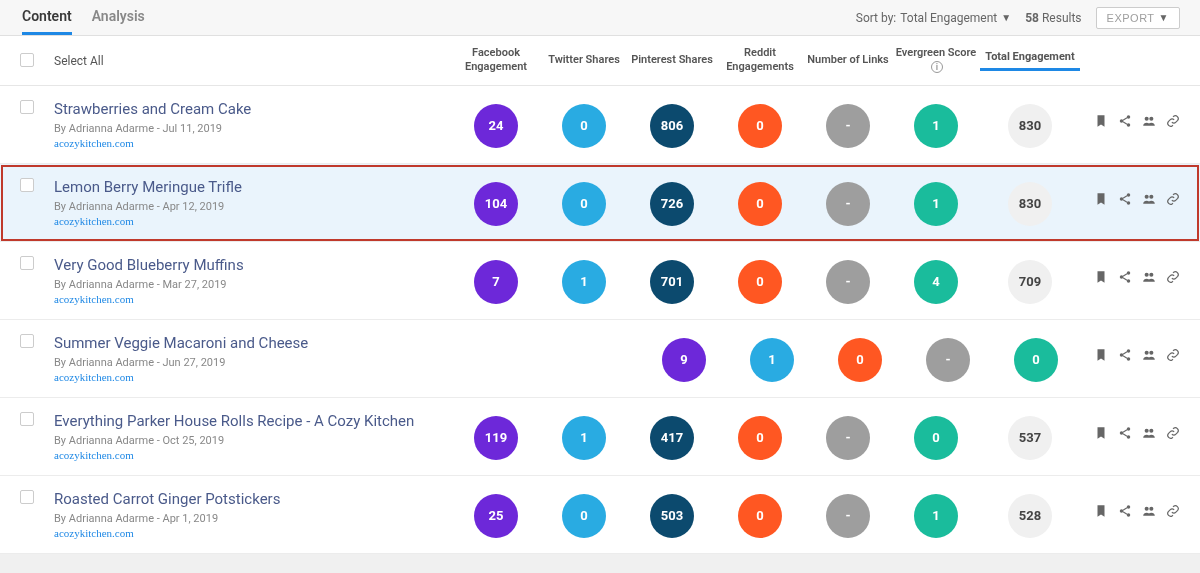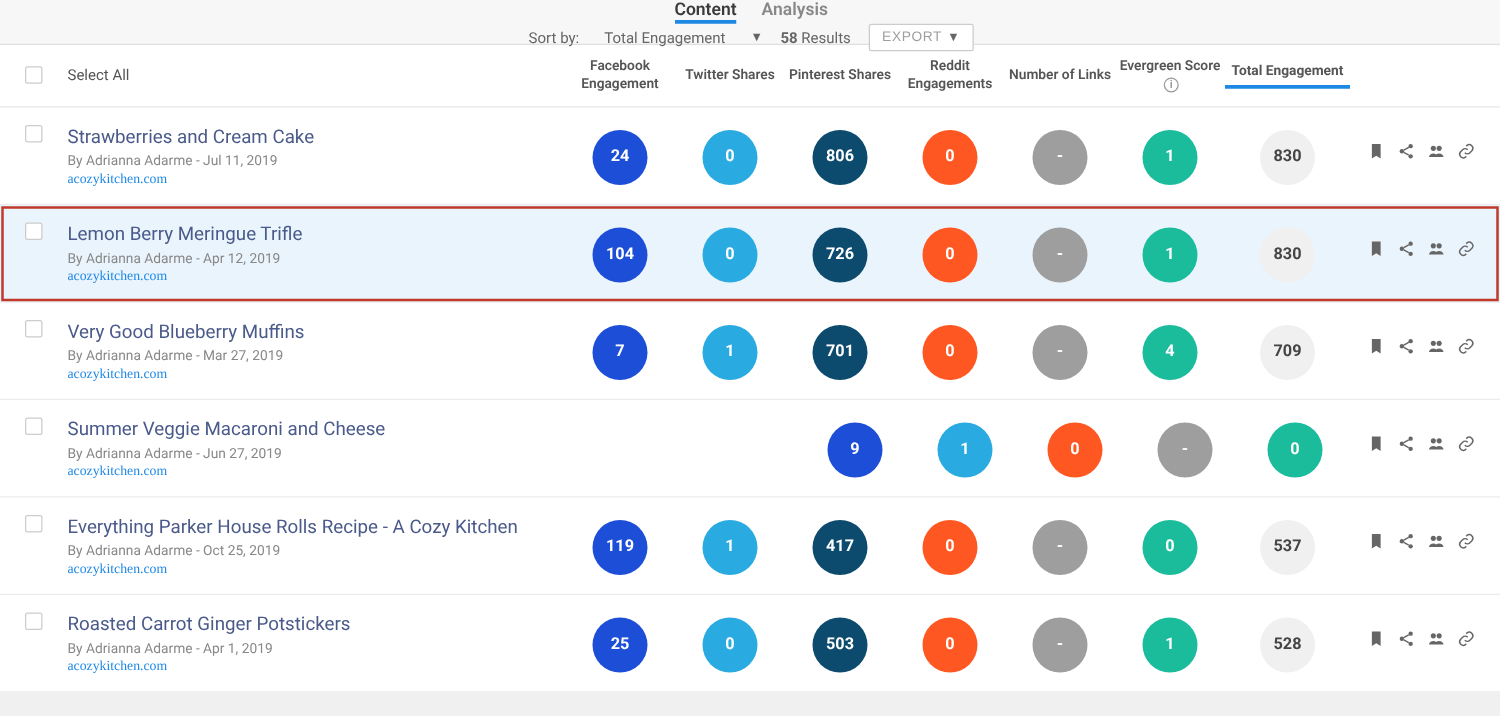--- a/index.html
+++ b/index.html
@@ -1,41 +1,41 @@
 <!DOCTYPE html>
 <html><head>
 <meta charset="utf-8">
 <style>
 * { margin:0; padding:0; box-sizing:border-box; }
 body { font-family: -apple-system, BlinkMacSystemFont, "Segoe UI", Roboto, sans-serif; background:#f0f0f0; color:#333; width:1200px; font-size:13px; }
 .container { background:#fff; margin:0; }
-.topbar { display:flex; align-items:center; justify-content:space-between; border-bottom:1px solid #e0e0e0; padding:0 20px 0 22px; background:#f7f7f7; height:36px;flex-direction:column; }
+.topbar { display:flex; align-items:center; justify-content:space-between; border-bottom:1px solid #e0e0e0; padding:0 20px 0 22px; background:#f7f7f7; height:36px; }
 .tabs { display:flex; gap:20px; height:100%; align-items:center; }
 .tab { font-size:14px; font-weight:600; color:#888; cursor:pointer; height:100%; display:flex; align-items:center; border-bottom:3px solid transparent; }
 .tab.active { color:#3a3a3a; border-bottom:3px solid #1e88e5; }
 .top-right { display:flex; align-items:center; gap:14px; font-size:12px; color:#666; }
-.sort-by { cursor:pointer; display:flex; align-items:center; gap:20px; }
+.sort-by { cursor:pointer; display:flex; align-items:center; gap:4px; }
 .export-btn { border:1px solid #ccc; color:#9e9e9e; padding:4px 10px; font-size:11px; background:#fff; cursor:pointer; display:flex; align-items:center; gap:4px; border-radius:2px; letter-spacing:0.5px; }
 .header-row { display:flex; align-items:center; padding:10px 20px; border-bottom:1px solid #e6e6e6; }
 .chk-col { width:24px; display:flex; align-items:center; }
 .chk { width:14px; height:14px; border:1px solid #ccc; border-radius:2px; background:#fff; }
 .title-col { flex:1; min-width:320px; padding-left:10px; }
 .metric-col { width:88px; text-align:center; font-size:11px; color:#555; font-weight:600; line-height:1.3; }
 .total-col { width:100px; text-align:center; font-size:11px; color:#555; font-weight:700; line-height:1.3; border-bottom:3px solid #1e88e5; padding-bottom:4px; }
 .actions-col { width:100px; }
 .select-all-label { font-size:12px; color:#555; }
 .info-icon { display:inline-block; width:12px; height:12px; border:1px solid #999; border-radius:50%; font-size:9px; line-height:11px; text-align:center; color:#999; margin-left:2px; }
 .row { display:flex; align-items:flex-start; padding:14px 20px; border-bottom:1px solid #ececec; position:relative; }
 .row.highlight { background:#eaf4fc; outline:2px solid #c0392b; outline-offset:-3px; }
 .row .title-wrap { flex:1; min-width:320px; padding-left:10px; }
 .row-title { font-size:15px; color:#4a5a8a; margin-bottom:4px; }
 .row-meta { font-size:11px; color:#888; margin-bottom:2px; }
 .row-domain { font-size:11px; color:#1e88e5;font-family:Liberation Serif, serif; }
 .circle { width:44px; height:44px; border-radius:50%; display:flex; align-items:center; justify-content:center; color:#fff; font-size:13px; font-weight:700; margin:0 auto; }
-.c-fb { background:#1d4ed8; }
+.c-fb { background:#6d28d9; }
 .c-tw { background:#29abe2; }
 .c-pin { background:#0c4a6e; }
 .c-red { background:#ff5722; }
 .c-links { background:#9e9e9e; }
 .c-ever { background:#1abc9c; }
 .c-total { background:#f0f0f0; color:#444; }
 .actions { width:100px; display:flex; align-items:center; justify-content:flex-end; gap:10px; color:#666; padding-top:14px; }
 .icon { width:14px; height:14px; display:inline-flex; align-items:center; justify-content:center; cursor:pointer; }
 .icon svg { width:14px; height:14px; fill:#666; }
 .m-col { width:88px; display:flex; justify-content:center; padding-top:4px; }

